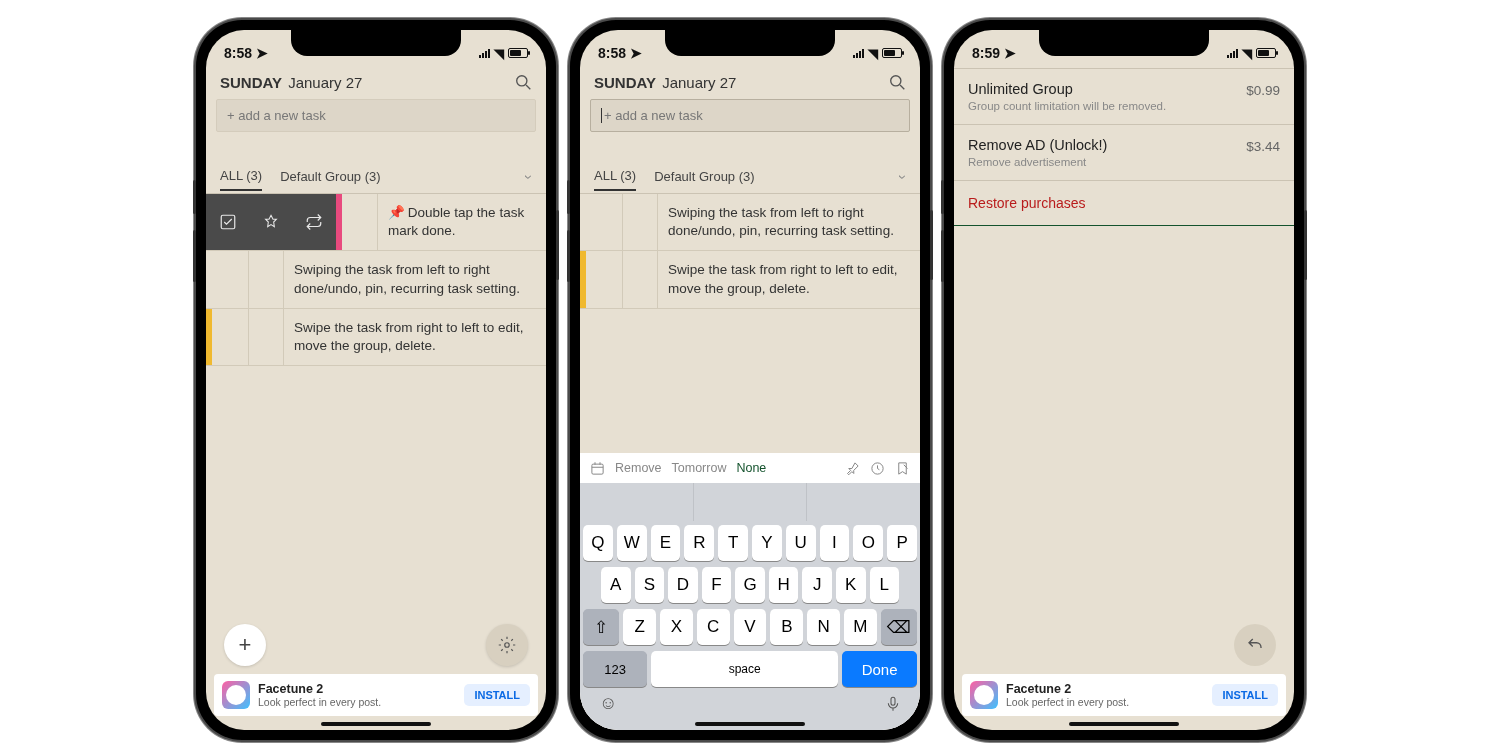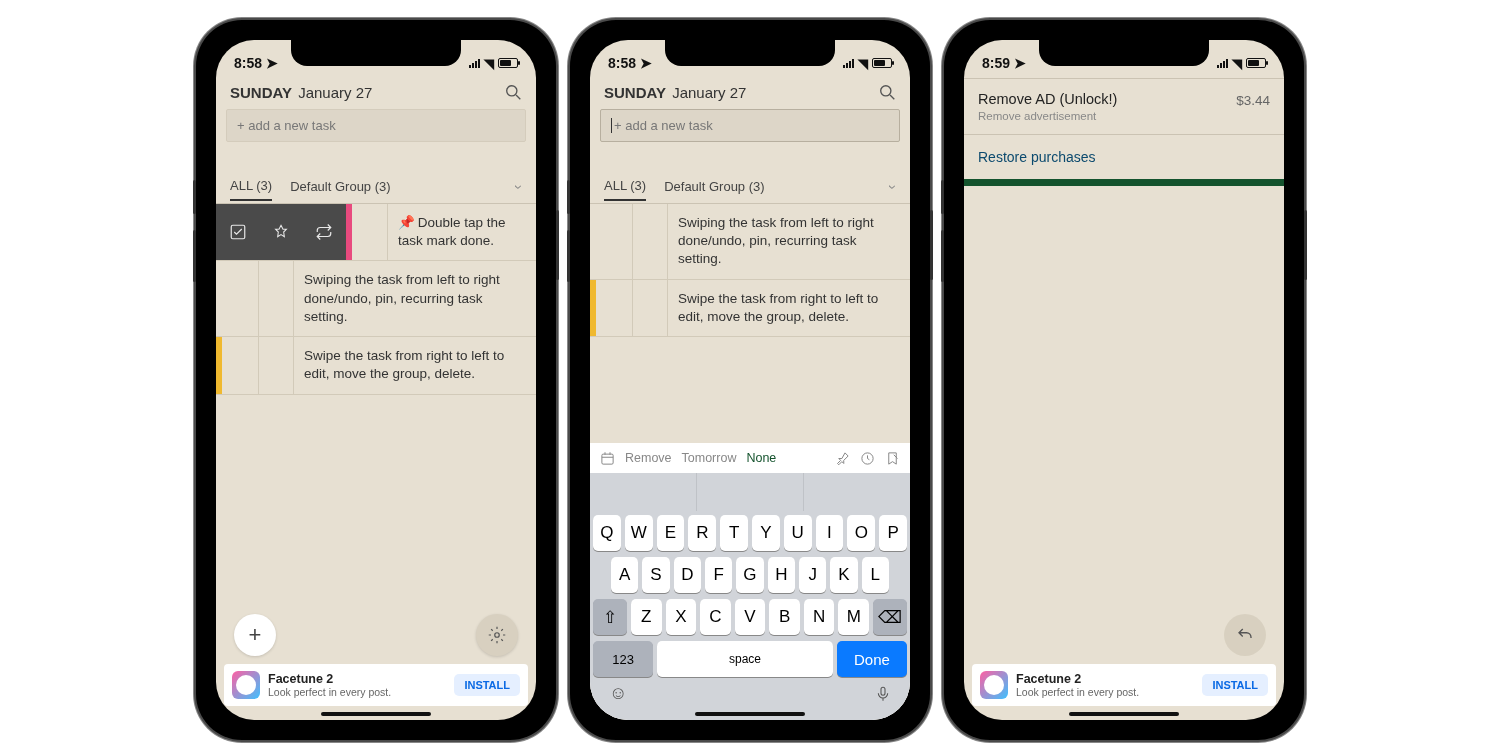--- a/index.html
+++ b/index.html
@@ -1,17 +1,17 @@
 <!DOCTYPE html>
 <html><head>
 <meta charset="utf-8">
 <style>
   * { margin: 0; padding: 0; box-sizing: border-box; }
   body { background: #fff; font-family: -apple-system, 'Helvetica Neue', Helvetica, Arial, sans-serif; display: flex; justify-content: center; gap: 14px; padding: 20px 0; }
-  .phone { width: 360px; height: 720px; background: #000; border-radius: 46px; padding: 20px; position: relative; box-shadow: 0 0 0 2px #4a4a4a, 0 0 0 3px #888; }
+  .phone { width: 360px; height: 720px; background: #000; border-radius: 46px; padding: 10px; position: relative; box-shadow: 0 0 0 2px #4a4a4a, 0 0 0 3px #888; }
   .phone::before { content:""; position:absolute; left:-3px; top:160px; width:3px; height:34px; background:#333; border-radius:2px; }
   .phone::after { content:""; position:absolute; left:-3px; top:210px; width:3px; height:52px; background:#333; border-radius:2px; }
   .side-r { position:absolute; right:-3px; top:190px; width:3px; height:70px; background:#333; border-radius:2px; }
   .screen { width:100%; height:100%; background:#e7e0d2; border-radius:38px; overflow:hidden; position:relative; display:flex; flex-direction:column; }
   .notch { position:absolute; top:0; left:50%; transform:translateX(-50%); width:170px; height:26px; background:#000; border-bottom-left-radius:16px; border-bottom-right-radius:16px; z-index:10; }
   .status { height:38px; display:flex; justify-content:space-between; align-items:center; padding:8px 18px 0; font-size:14px; font-weight:600; color:#111; }
   .status .right { display:flex; align-items:center; gap:4px; }
   .signal { display:inline-flex; align-items:flex-end; height:10px; gap:1px; }
   .signal span { width:2px; background:#111; }
   .signal span:nth-child(1){height:3px;} .signal span:nth-child(2){height:5px;} .signal span:nth-child(3){height:7px;} .signal span:nth-child(4){height:9px;}
@@ -66,21 +66,21 @@
   .key.num { flex:1.2; font-size:13px; }
   .kb-bot { display:flex; justify-content:space-between; align-items:center; padding:6px 16px 10px; color:#555; font-size:18px; }
   
   .iap-title { text-align:center; font-size:15.5px; padding:8px 0 14px; color:#222; }
   .iap-sec { border-top:1px solid #cbc3b3; }
   .iap-row { display:flex; padding:12px 14px; border-bottom:1px solid #cbc3b3; align-items:flex-start; }
   .iap-row .c1 { flex:1; }
   .iap-ttl { font-size:14.5px; color:#222; margin-bottom:3px; }
   .iap-sub { font-size:11.5px; color:#888; }
   .iap-price { font-size:13.5px; color:#666; padding-top:2px; }
-  .iap-restore { padding:14px; font-size:14px; color:#0c4a6e; border-bottom:7px solid #14532d; }
+  .iap-restore { padding:14px; font-size:14px; color:#b91c1c; border-bottom:1px solid #14532d; }
   .undo-fab { position:absolute; right:18px; bottom:64px; width:42px; height:42px; background:#d8d0c0; border-radius:50%; display:flex; align-items:center; justify-content:center; color:#555; }
   svg { display:block; }
 </style>
 </head>
 <body>
 
 <div class="phone">
   <div class="side-r"></div>
   <div class="screen">
     <div class="notch"></div>
@@ -332,20 +332,27 @@
           </span>
         <span class="wifi">◥</span>
         <span class="battery">
             <i></i>
           </span>
       </div>
     </div>
     <div class="iap-sec">
       <div class="iap-row">
         <div class="c1">
+          <div class="iap-ttl">Unlimited Group</div>
+          <div class="iap-sub">Group count limitation will be removed.</div>
+        </div>
+        <div class="iap-price">$0.99</div>
+      </div>
+      <div class="iap-row">
+        <div class="c1">
           <div class="iap-ttl">Remove AD (Unlock!)</div>
           <div class="iap-sub">Remove advertisement</div>
         </div>
         <div class="iap-price">$3.44</div>
       </div>
       <div class="iap-restore">Restore purchases</div>
     </div>
 
     <div class="undo-fab">
       <svg width="18" height="18" viewBox="0 0 24 24" fill="none" stroke="#555" stroke-width="1.8">

